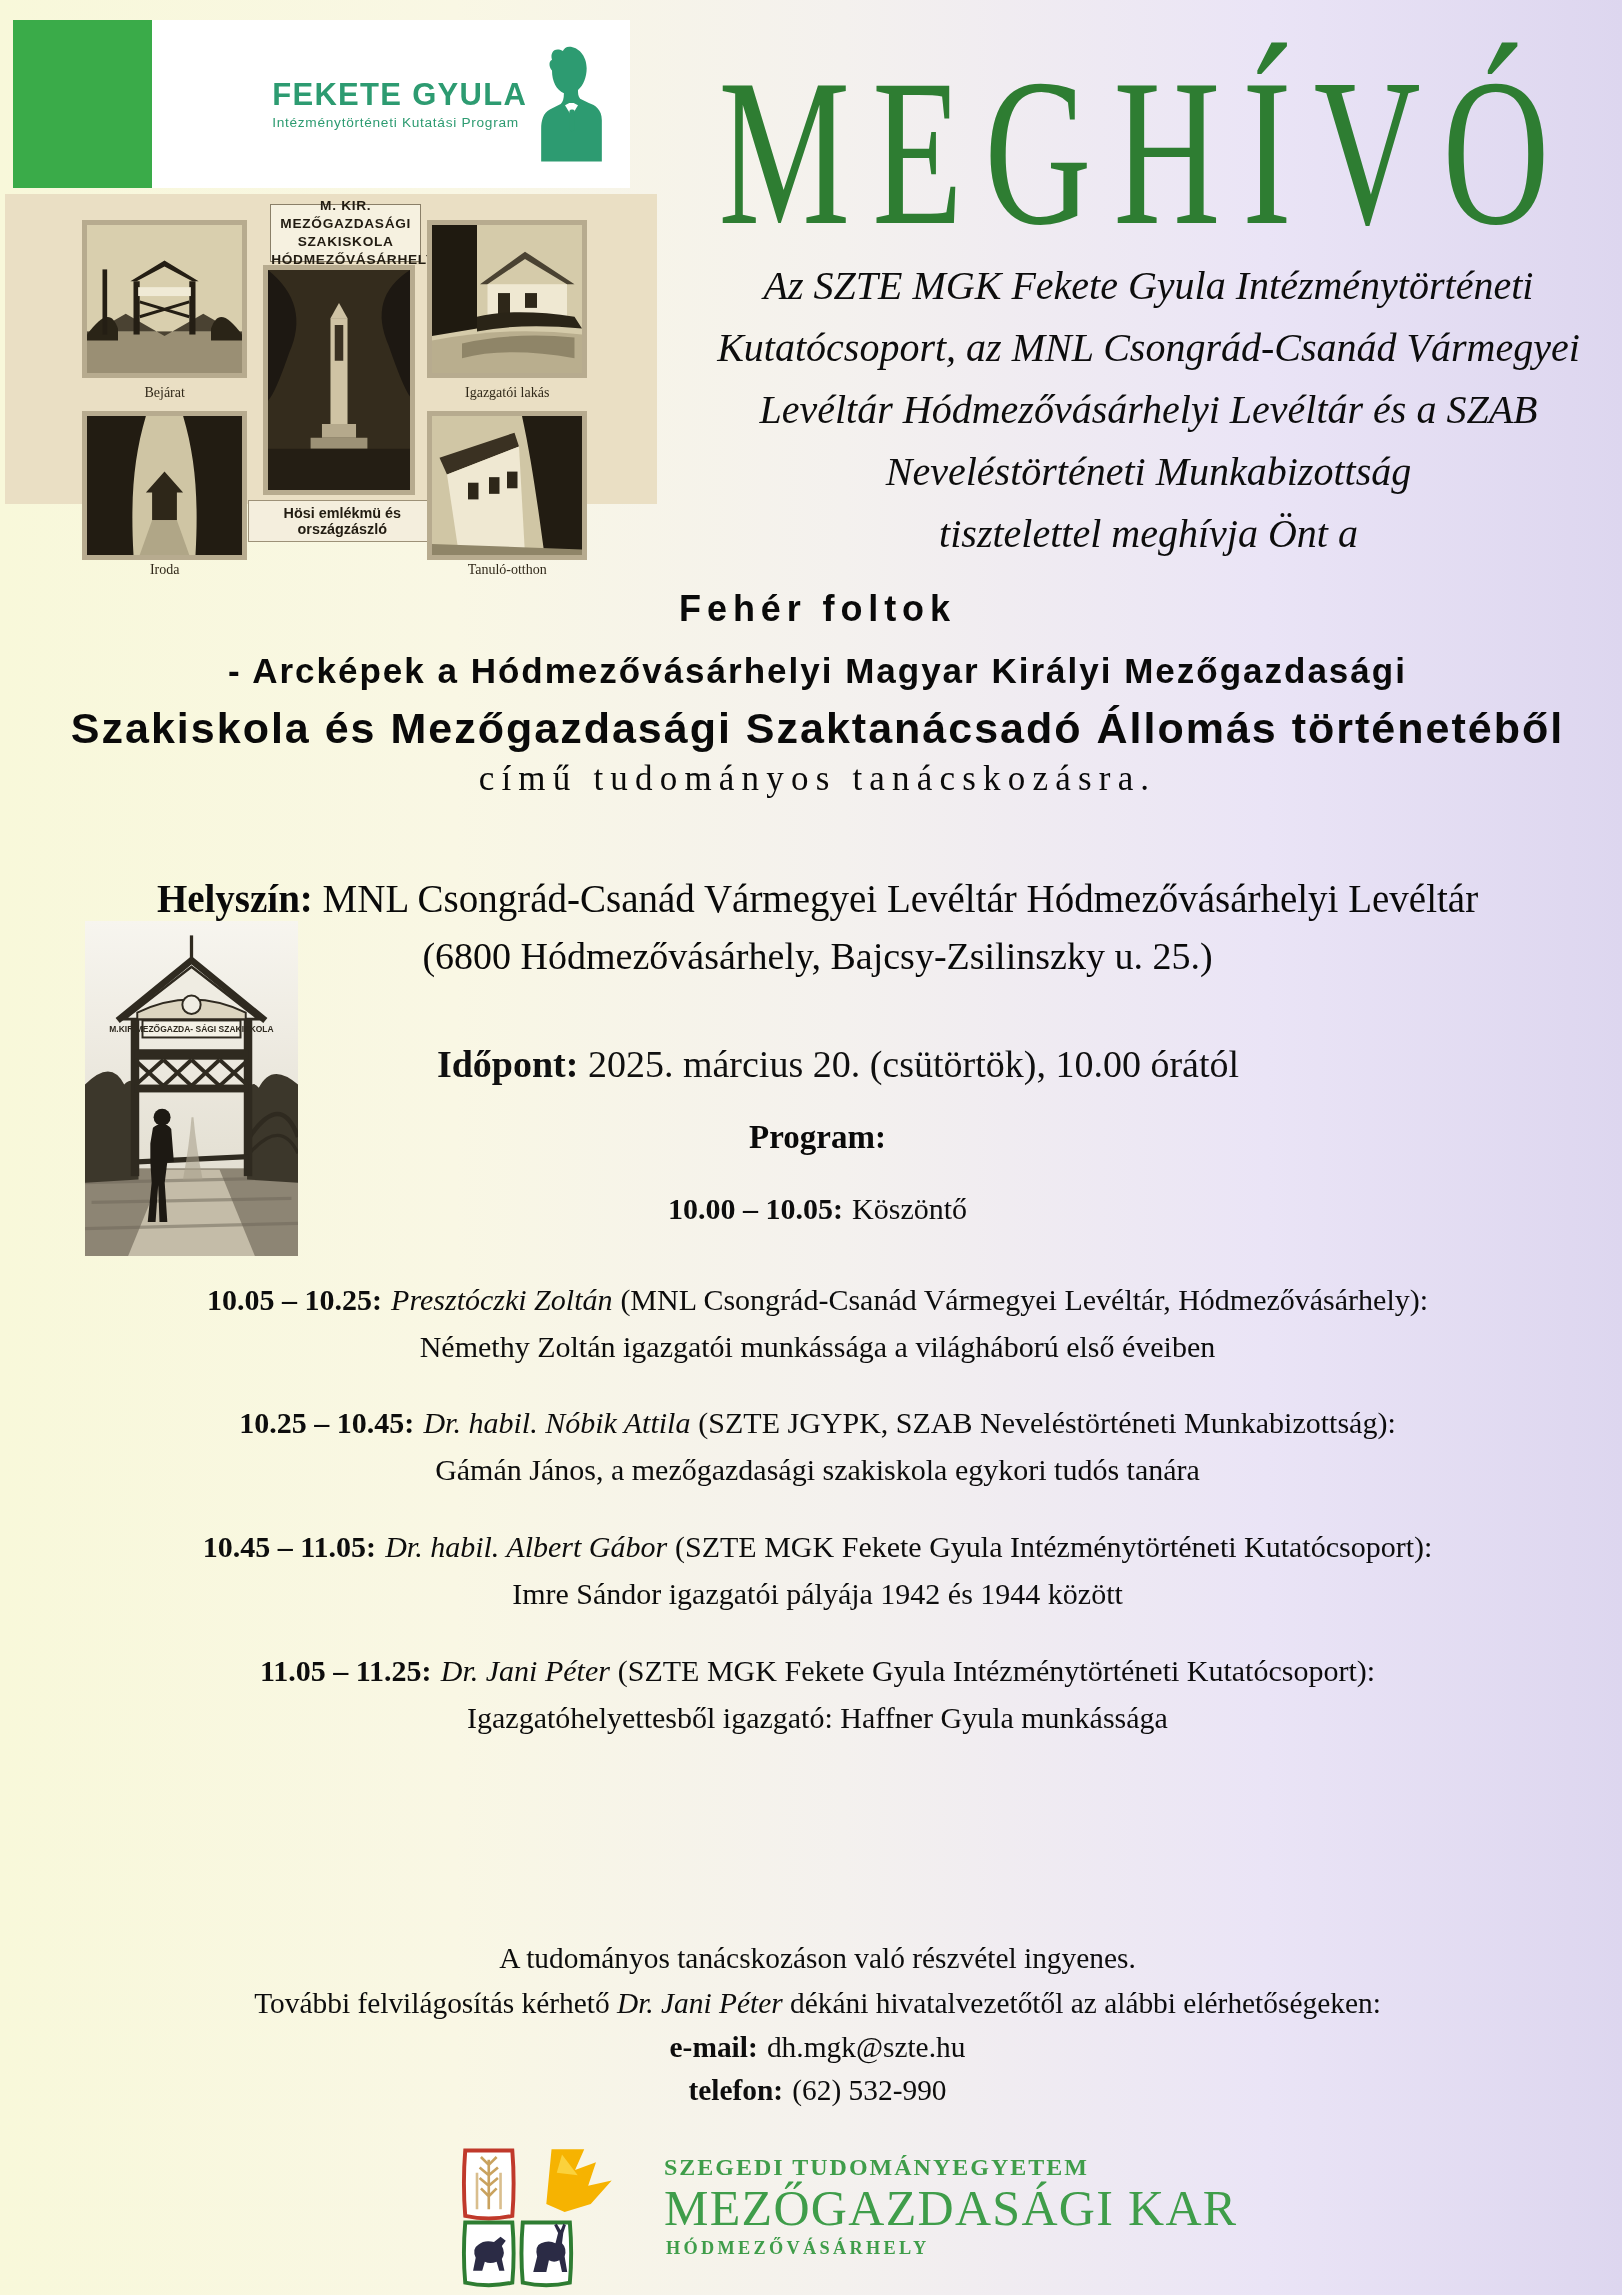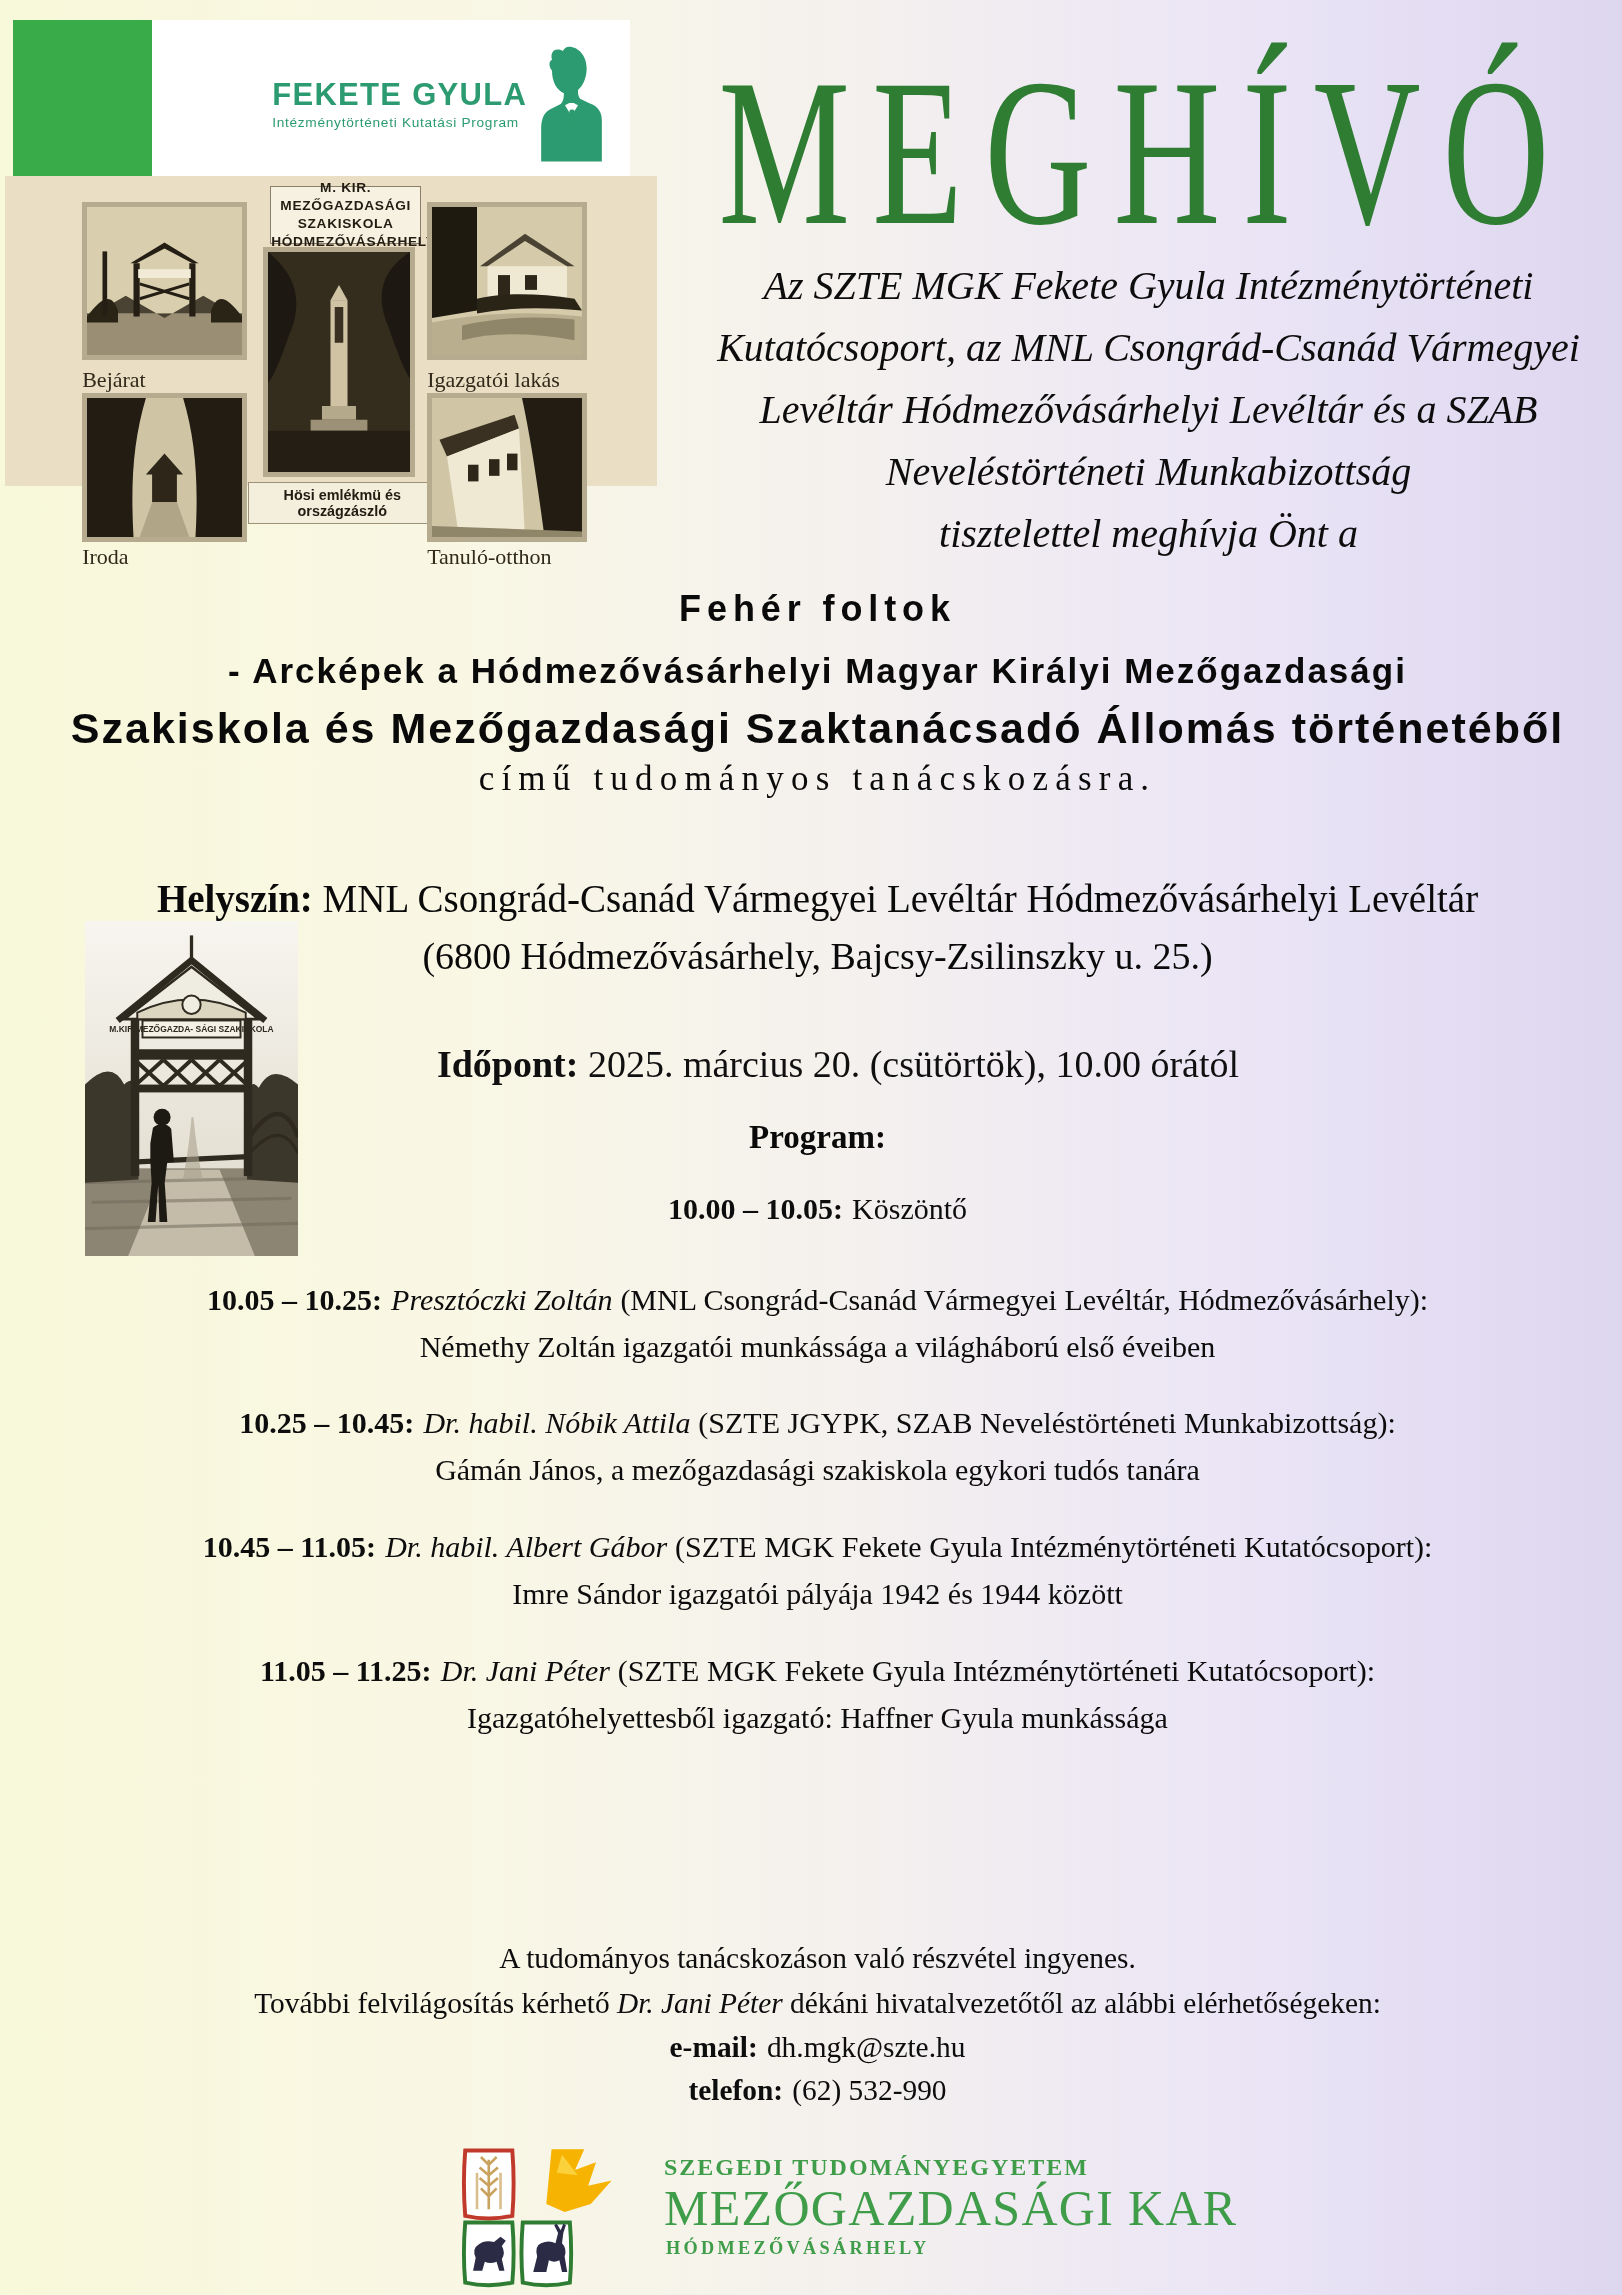--- a/index.html
+++ b/index.html
@@ -9,24 +9,24 @@
     font-family:"Liberation Serif", serif; color:#101010;
   }
   
   .green-square{position:absolute;left:13px;top:20px;width:139px;height:168px;background:#3aab49;}
   .logo-band{position:absolute;left:152px;top:20px;width:478px;height:168px;background:#ffffff;
     display:flex;align-items:center;justify-content:flex-end;gap:11.8px;padding-right:26px;box-sizing:border-box;}
   .fg-text{text-align:left;}
   .fg-title{font-family:"Liberation Sans",sans-serif;font-weight:bold;font-size:31px;letter-spacing:1.3px;color:#2d9b71;line-height:33px;}
   .fg-sub{font-family:"Liberation Sans",sans-serif;font-size:13.7px;letter-spacing:0.7px;color:#2d9b71;margin-top:3.9px;}
   
-  .collage{position:absolute;left:5.2px;top:176px;width:652px;height:310px;background:#eadfc4;}
+  .collage{position:absolute;left:5.2px;top:194px;width:652px;height:310px;background:#eadfc4;}
   .photo{position:absolute;border:5.9px solid #b7ab8f;background:#efe7d2;box-sizing:border-box;}
   .photo svg{display:block;width:100%;height:100%;}
-  .p-caption{position:absolute;font-size:22px;color:#31291a;}
+  .p-caption{position:absolute;font-size:14px;color:#31291a;text-align:center;}
   .title-card{position:absolute;left:265px;top:9.8px;width:149px;height:56px;background:#f6f1e0;border:0.7px solid #8a7f68;
     display:flex;flex-direction:column;justify-content:center;text-align:center;font-size:13.7px;line-height:17.7px;color:#221c12;
     font-family:"Liberation Sans",sans-serif;font-weight:bold;letter-spacing:0.7px;}
   .mon-caption{position:absolute;left:243px;top:306px;width:181px;background:#f4eedd;border:0.7px solid #9d9178;
     font-size:14.4px;color:#221c12;text-align:center;padding:3.9px 2.6px;font-family:"Liberation Sans",sans-serif;font-weight:bold;}
   
   .meghivo{position:absolute;left:674px;top:31px;width:942px;text-align:center;}
   .meghivo span{display:inline-block;transform:scaleY(1.42);transform-origin:top center;
     font-size:148px;letter-spacing:22px;color:#2e7d32;font-family:"Liberation Serif",serif;}
   .intro{position:absolute;left:674px;top:255px;width:949px;text-align:center;

